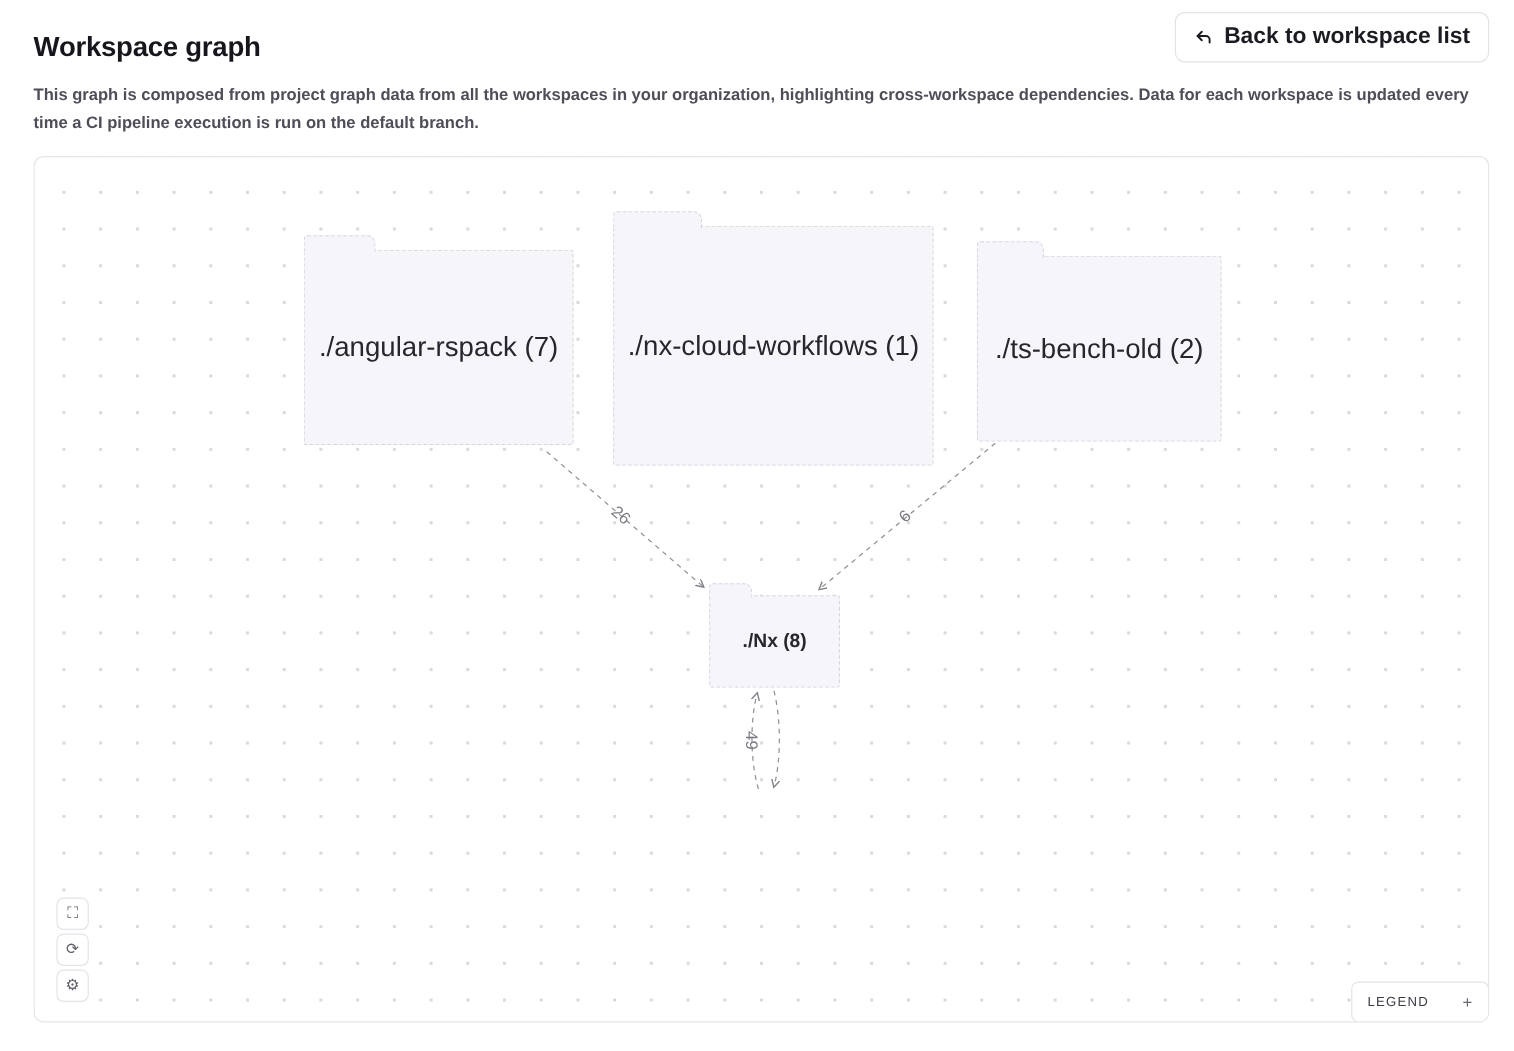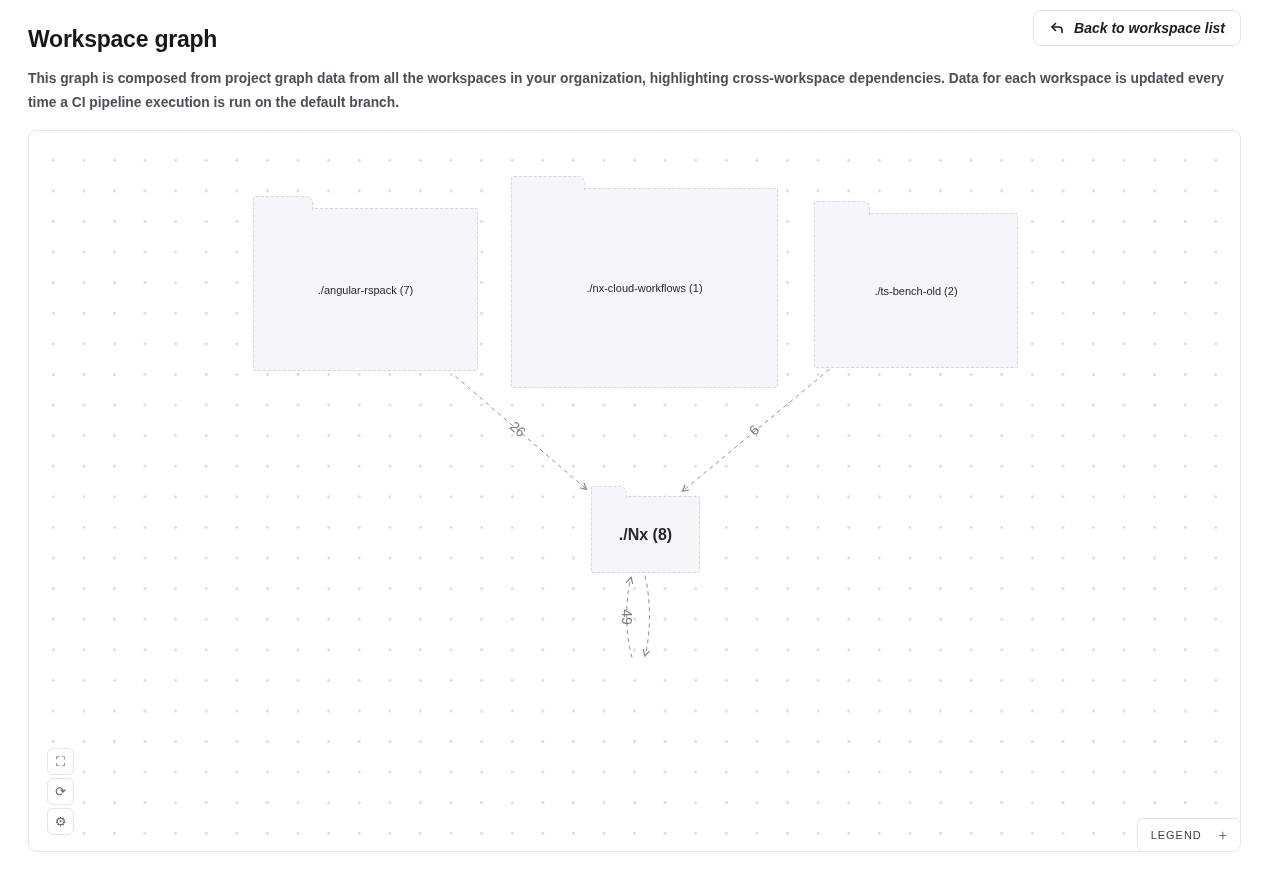--- a/index.html
+++ b/index.html
@@ -28,25 +28,24 @@
   }
   .back-btn {
     display: flex;
     align-items: center;
     gap: 9px;
     background: #ffffff;
     border: 1px solid #e3e3e8;
     border-radius: 8px;
     padding: 9px 15px;
     font-family: "Liberation Sans", sans-serif;
-    font-size: 14px;
+    font-size: 19px;
     font-weight: 700;
     color: #1b1b22;
     cursor: pointer;
-    font-style: italic;
   }
   .back-btn svg { display: block; }
 
   .description {
     margin: 14px 0 0 0;
     font-size: 13.8px;
     line-height: 1.75;
     color: #4e4e58;
     max-width: 1213px;
     font-weight: bold;
@@ -69,21 +68,21 @@
 
   
   .node {
     position: absolute;
     background: #f6f5fa;
     border: 1px dashed #d8d5e2;
     border-radius: 2px;
     display: flex;
     align-items: center;
     justify-content: center;
-    font-size: 11px;
+    font-size: 23px;
     color: #26262e;
     cursor: pointer;
   }
   .node::before {
     content: "";
     position: absolute;
     top: -13px;
     left: -1px;
     height: 13px;
     background: #f6f5fa;
@@ -146,21 +145,21 @@
     font-family: "DejaVu Sans", sans-serif;
   }
 
   
   .legend-btn {
     position: absolute;
     right: -1px;
     bottom: -1px;
     display: flex;
     align-items: center;
-    gap: 17px;
+    gap: 28px;
     background: #ffffff;
     border: 1px solid #e4e4e9;
     border-radius: 6px;
     padding: 8px 13px;
     font-size: 11px;
     font-weight: 500;
     letter-spacing: 0.09em;
     color: #3c3c46;
     cursor: pointer;
     font-family: "Liberation Sans", sans-serif;

